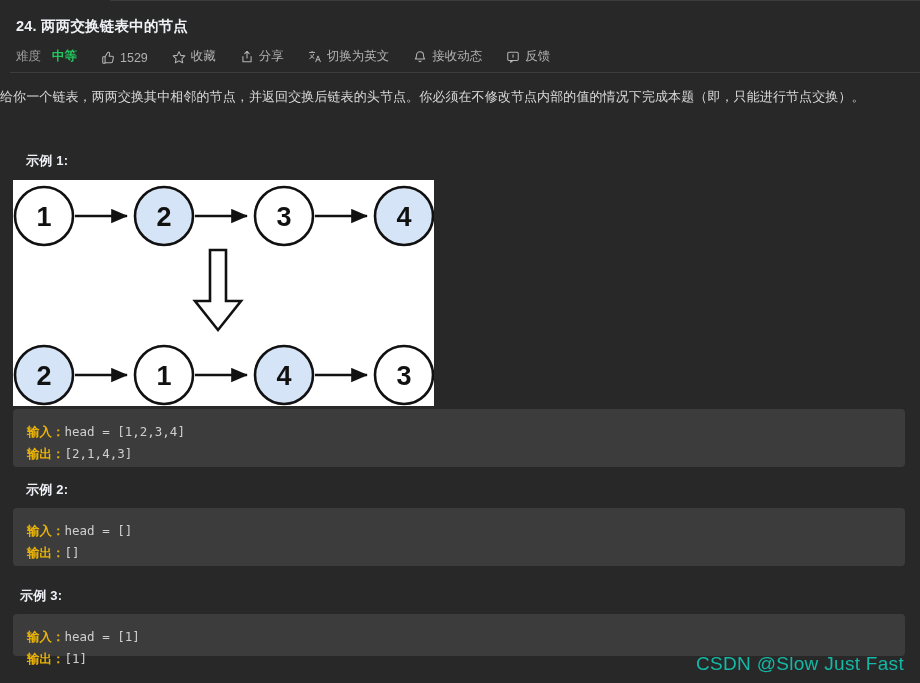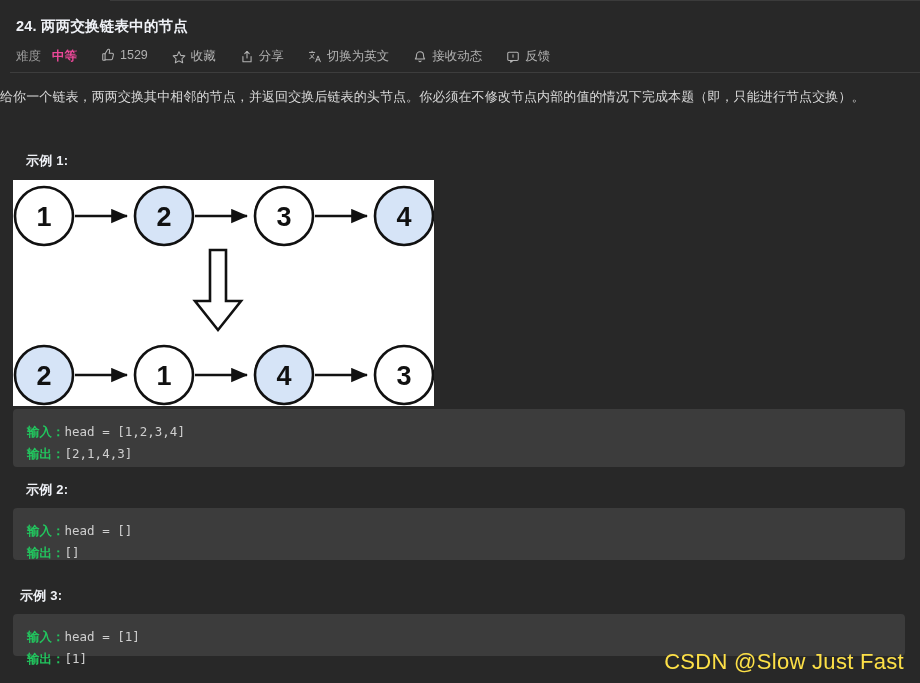--- a/index.html
+++ b/index.html
@@ -44,38 +44,38 @@
     font-size: 14.5px;
     font-weight: bold;
     color: #eff1f6;
     letter-spacing: 0.2px;
     line-height: 20px;
     margin: 0;
     padding-top: 2px;
   }
   .meta-row {
     display: flex;
-    align-items: flex-start;
+    align-items: flex-end;
     gap: 0px;
     margin-top: 12px;
     font-size: 12.5px;
     color: #b0b0b0;
   }
   .meta-item {
     display: flex;
     align-items: center;
     gap: 5px;
     margin-right: 24px;
     white-space: nowrap;
     cursor: pointer;
   }
   .meta-item.static { cursor: default; }
   .meta-label { color: #9a9a9a; }
   .difficulty-val {
-    color: #ec4899;
+    color: #22c55e;
     font-weight: 600;
     margin-left: 6px;
   }
   .icon {
     display: inline-flex;
     align-items: center;
     justify-content: center;
     width: 14px;
     height: 14px;
     color: #b4b4b4;
@@ -124,40 +124,40 @@
   .codeblock {
     position: absolute;
     left: 13px;
     width: 892px;
     background: #3c3c3c;
     border-radius: 4px;
     box-sizing: border-box;
     padding: 12px 14px 14px 14px;
   }
   #code1 { top: 409px; height: 58px; }
-  #code2 { top: 508px; height: 52px; }
+  #code2 { top: 508px; height: 58px; }
   #code3 { top: 614px; height: 42px; }
   .code-line {
     font-size: 12.5px;
     line-height: 21px;
     white-space: pre;
     color: #cfcfcf;
     font-family: "DejaVu Sans Mono", "Liberation Mono", monospace;
   }
   .code-line .lbl {
     font-family: "Liberation Sans", "DejaVu Sans", sans-serif;
     font-weight: bold;
-    color: #22c55e;
+    color: #eab308;
   }
   .watermark {
     position: absolute;
     right: 16px;
     bottom: 8px;
-    font-size: 22px;
-    color: #fde047;
+    font-size: 19px;
+    color: #14b8a6;
     letter-spacing: 0.3px;
     font-family: "Liberation Sans", "DejaVu Sans", sans-serif;
   }
 </style>
 </head>
 <body>
 
 <div class="page">
 
   <div class="topstrip"></div>

